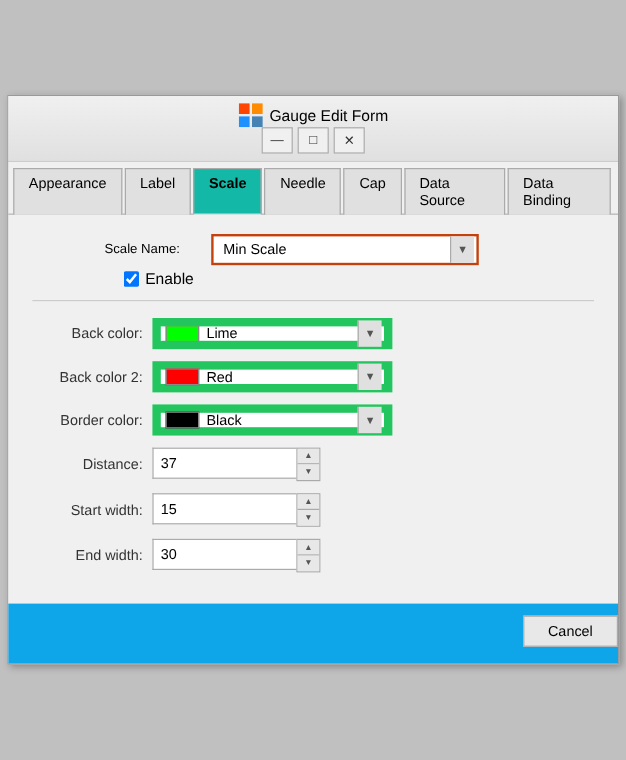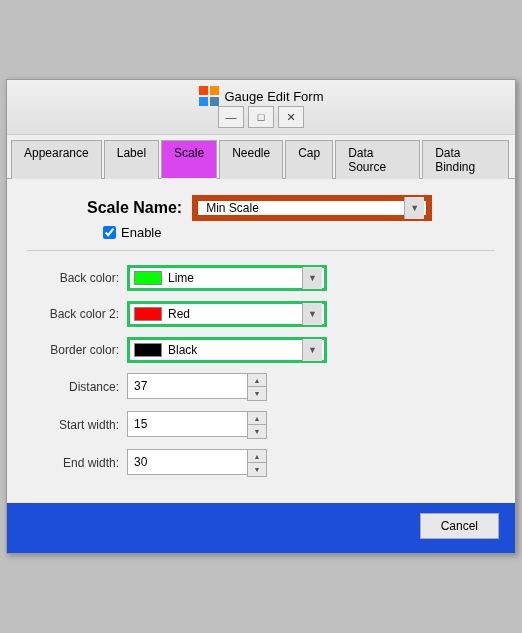--- a/index.html
+++ b/index.html
@@ -66,24 +66,24 @@
       border: 1px solid #aaa;
       border-bottom: none;
       background: #e0e0e0;
       cursor: pointer;
       font-size: 12px;
       margin-right: 2px;
       position: relative;
       top: 1px;
     }
     .tab.active {
-      background: #d946ef;
+      background: #14b8a6;
       border-bottom: 1px solid #f0f0f0;
       z-index: 1;
-      font-weight: normal;
+      font-weight: bold;
     }
 
     .content {
       padding: 16px 20px;
       background: #f0f0f0;
     }
 
     .form-row {
       display: flex;
       align-items: center;
@@ -121,24 +121,23 @@
     .color-preview {
       display: inline-block;
       width: 28px;
       height: 14px;
       margin-right: 6px;
       border: 1px solid #888;
       vertical-align: middle;
       flex-shrink: 0;
     }
     .scale-name-label {
-      margin-right: 10px;
-      font-size: 16px;
+      margin-right: 26px;
+      font-size: 11px;
       white-space: nowrap;
-      font-weight: bold;
     }
 
     .spinner-wrapper {
       display: flex;
       align-items: stretch;
     }
     .spinner-input {
       width: 120px;
       height: 26px;
       border: 1px solid #aaa;
@@ -166,36 +165,36 @@
       padding: 0;
     }
     .spinner-btn:first-child {
       border-bottom: 1px solid #aaa;
     }
 
     .bottom-bar {
       display: flex;
       justify-content: flex-end;
       gap: 8px;
-      padding: 10px 16px 14px 16px;
-      background: #1d4ed8;
+      padding: 10px 0 14px 16px;
+      background: #0ea5e9;
     }
     .btn {
       padding: 5px 20px;
       border: 1px solid #aaa;
       background: #e8e8e8;
       cursor: pointer;
       font-size: 12px;
       min-width: 60px;
     }
 
     .dropdown-display {
       width: 200px;
       height: 26px;
-      border: 3px solid #22c55e;
+      border: 7px solid #22c55e;
       background: white;
       display: flex;
       align-items: center;
       padding: 0 4px;
       cursor: pointer;
       position: relative;
       font-size: 12px;
     }
     .dropdown-display .arrow {
       position: absolute;
@@ -206,23 +205,23 @@
       height: 22px;
       background: #e0e0e0;
       border-left: 1px solid #aaa;
       display: flex;
       align-items: center;
       justify-content: center;
       font-size: 9px;
       color: #555;
     }
     .scale-name-dropdown {
-      width: 240px;
+      width: 223px;
       height: 26px;
-      border: 6px solid #c2410c;
+      border: 2px solid #c2410c;
       background: white;
       display: flex;
       align-items: center;
       padding: 0 8px;
       cursor: pointer;
       position: relative;
       font-size: 12px;
     }
     .scale-name-dropdown .arrow {
       position: absolute;

